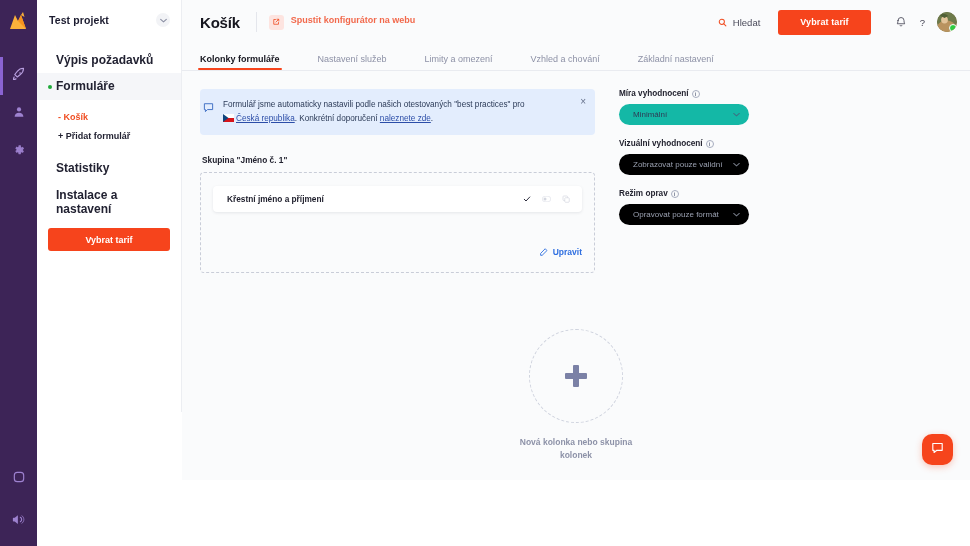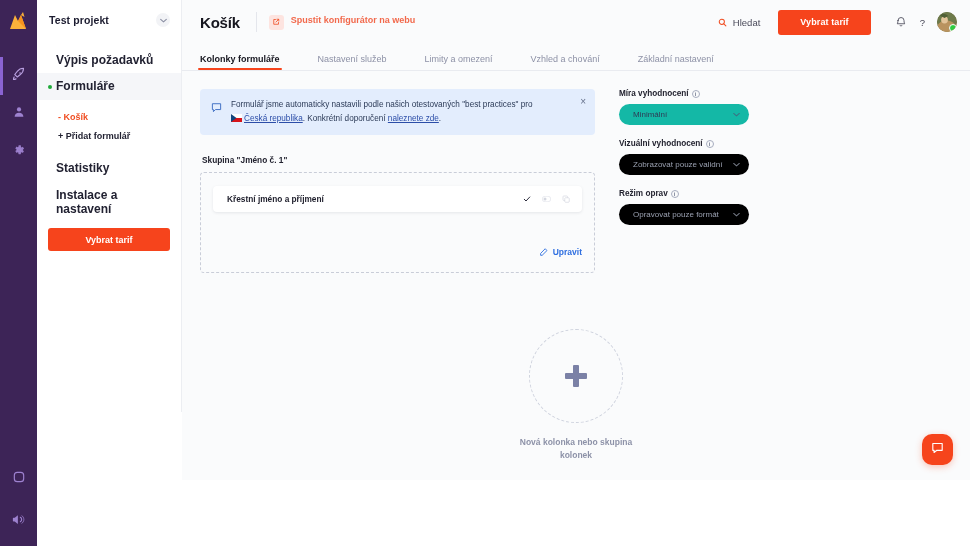--- a/index.html
+++ b/index.html
@@ -132,21 +132,21 @@
   .tabs-rule { height: 1px; background: #e9ebf0; margin: 0; }
 
   
   .content { display: flex; padding: 18px 18px 0 18px; }
   .col-left { width: 395px; flex: 0 0 395px; }
   .col-right { margin-left: 24px; width: 130px; flex: 0 0 130px; }
 
   .banner {
     background: #e3edfd; border-radius: 4px;
     display: flex; align-items: flex-start;
-    padding: 9px 10px 10px 11px; position: relative;
+    padding: 9px 10px 10px 3px; position: relative;
   }
   .banner-ico { flex: 0 0 11px; margin-top: 1px; }
   .banner-body { margin-left: 9px; font-size: 8.2px; color: #2b3a57; line-height: 1.65; padding-right: 18px; }
   .banner-body a { color: #2b4da8; text-decoration: underline; }
   .flag { display: inline-block; width: 11px; height: 8px; vertical-align: -1px; margin-right: 2px; }
   .banner-close {
     position: absolute; right: 9px; top: 8px;
     font-size: 10px; color: #6a7somethig; color: #67728c; cursor: pointer; line-height: 1;
   }
 

